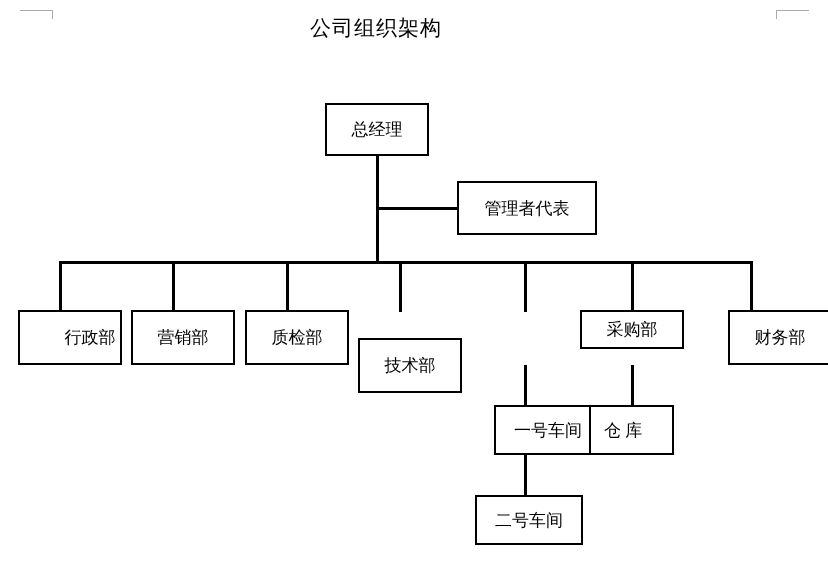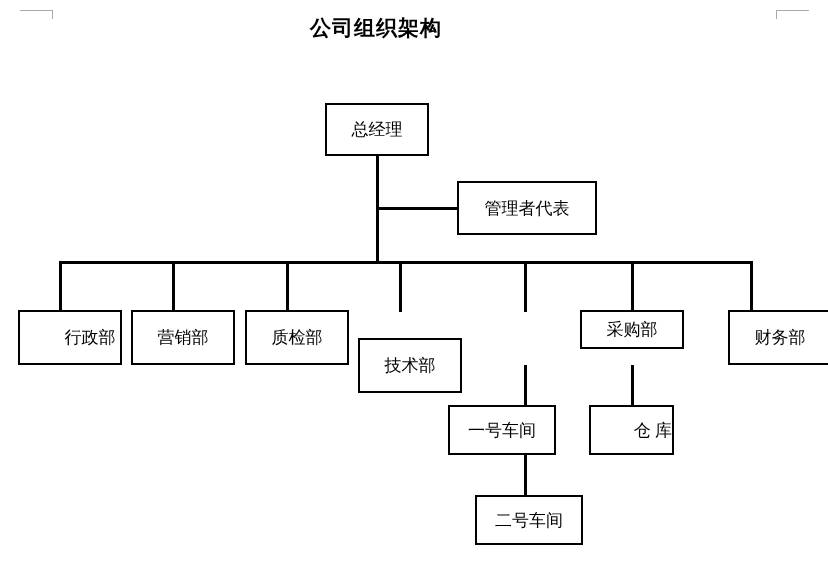--- a/index.html
+++ b/index.html
@@ -35,43 +35,43 @@
   }
 
   
   .chart-title {
     position: absolute;
     left: 0;
     top: 14px;
     width: 752px;
     text-align: center;
     font-size: 21px;
-    font-weight: bold;
+    font-weight: normal;
     color: #000000;
     letter-spacing: 1px;
     white-space: nowrap;
   }
 
   
   .node {
     position: absolute;
     box-sizing: border-box;
     background: #ffffff;
     border: 2px solid #000000;
     color: #000000;
     font-size: 17px;
     display: flex;
     align-items: center;
     justify-content: center;
     white-space: nowrap;
     z-index: 3;
   }
   .node.align-left {
-    justify-content: flex-end;
-    padding-left: 1px;
+    justify-content: flex-start;
+    padding-left: 13px;
   }
 
   
   .line {
     position: absolute;
     background: #000000;
     z-index: 1;
   }
   .line.v { width: 3px; }
   .line.h { height: 3px; }
@@ -132,21 +132,21 @@
 
 
   <div class="node" style="left:580px; top:310px; width:104px; height:39px;">
     <span>采购部</span>
   </div>
 
   <div class="node" style="left:728px; top:310px; width:104px; height:55px;">
     <span>财务部</span>
   </div>
 
-  <div class="node" style="left:448px; top:405px; width:108px; height:50px;">
+  <div class="node" style="left:494px; top:405px; width:108px; height:50px;">
     <span>一号车间</span>
   </div>
 
   <div class="node align-left" style="left:589px; top:405px; width:85px; height:50px;">
     <span>仓 库</span>
   </div>
 
   <div class="node" style="left:475px; top:495px; width:108px; height:50px;font-family:Liberation Mono, monospace;">
     <span>二号车间</span>
   </div>

